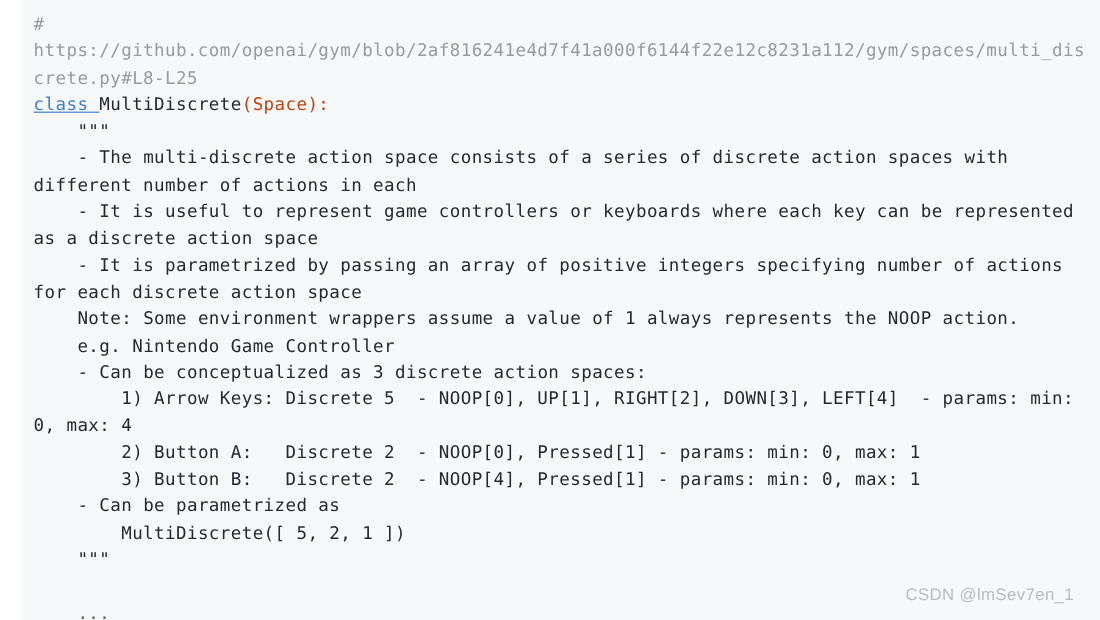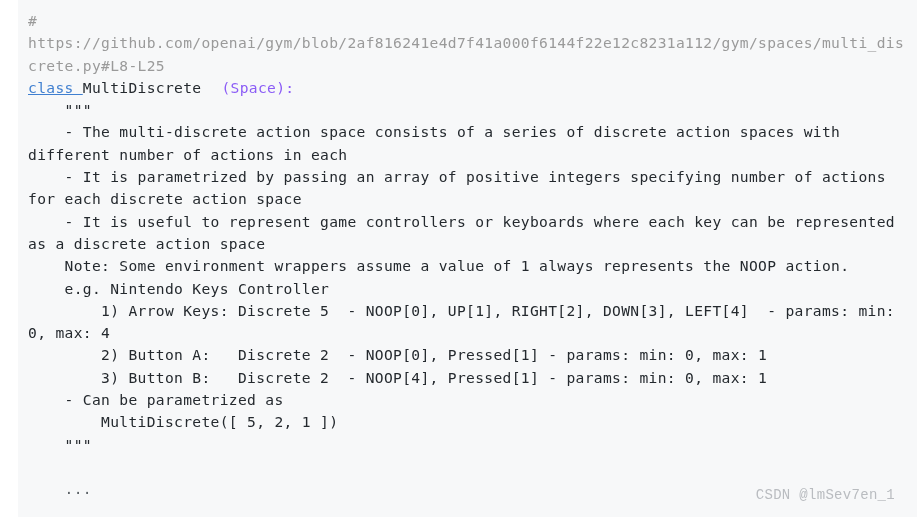--- a/index.html
+++ b/index.html
@@ -49,50 +49,51 @@
     white-space: pre-wrap;
     word-break: break-word;
     padding: 0 10px 0 10px;
     margin: 0;
     color: #24292e;
   }
 
   
   .tok-comment  { color: #9a9a9a; }
   .tok-keyword  { color: #3f7fd0; text-decoration: underline; }
-  .tok-plain    { color: #8b5cf6; margin-left: 20px; }
+  .tok-plain    { color: #c2410c; }
   .tok-ellipsis { color: #5d6368; }
 
   .watermark {
     position: absolute;
     right: 22px;
     bottom: 14px;
-    font-family: Liberation Mono, monospace;
+    font-family: Liberation Sans, sans-serif;
     font-size: 14px;
     color: #b9bcc0;
     letter-spacing: 0.3px;
     user-select: none;
     white-space: nowrap;
   }
 </style>
 </head>
 <body>
 
 <div class="code-viewer">
 
   <div class="code-block">
     <div class="code-lines" id="code-lines">
         <div class="code-line"><span class="tok-comment"># https://github.com/openai/gym/blob/2af816241e4d7f41a000f6144f22e12c8231a112/gym/spaces/multi_discrete.py#L8-L25</span></div>
         <div class="code-line"><span class="tok-keyword">class </span><span class="tok-class_name">MultiDiscrete</span><span class="tok-plain">(Space):</span></div>
         <div class="code-line"><span class="tok-docstring">    """</span></div>
         <div class="code-line"><span class="tok-docstring">    - The multi-discrete action space consists of a series of discrete action spaces with different number of actions in each</span></div>
+        <div class="code-line"><span class="tok-docstring">    - It is useful to represent game controllers or keyboards where each key can be represented as a discrete action space</span></div>
         <div class="code-line"><span class="tok-docstring">    - It is parametrized by passing an array of positive integers specifying number of actions for each discrete action space</span></div>
-        <div class="code-line"><span class="tok-docstring">    - It is useful to represent game controllers or keyboards where each key can be represented as a discrete action space</span></div>
         <div class="code-line"><span class="tok-docstring">    Note: Some environment wrappers assume a value of 1 always represents the NOOP action.</span></div>
-        <div class="code-line"><span class="tok-docstring">    e.g. Nintendo Keys Controller</span></div>
+        <div class="code-line"><span class="tok-docstring">    e.g. Nintendo Game Controller</span></div>
+        <div class="code-line"><span class="tok-docstring">    - Can be conceptualized as 3 discrete action spaces:</span></div>
         <div class="code-line"><span class="tok-docstring">        1) Arrow Keys: Discrete 5  - NOOP[0], UP[1], RIGHT[2], DOWN[3], LEFT[4]  - params: min: 0, max: 4</span></div>
         <div class="code-line"><span class="tok-docstring">        2) Button A:   Discrete 2  - NOOP[0], Pressed[1] - params: min: 0, max: 1</span></div>
         <div class="code-line"><span class="tok-docstring">        3) Button B:   Discrete 2  - NOOP[4], Pressed[1] - params: min: 0, max: 1</span></div>
         <div class="code-line"><span class="tok-docstring">    - Can be parametrized as</span></div>
         <div class="code-line"><span class="tok-docstring">        MultiDiscrete([ 5, 2, 1 ])</span></div>
         <div class="code-line"><span class="tok-docstring">    """</span></div>
         <div class="code-line"><span class="tok-plain"> </span></div>
         <div class="code-line"><span class="tok-ellipsis">    ...</span></div>
       </div>
   </div>

